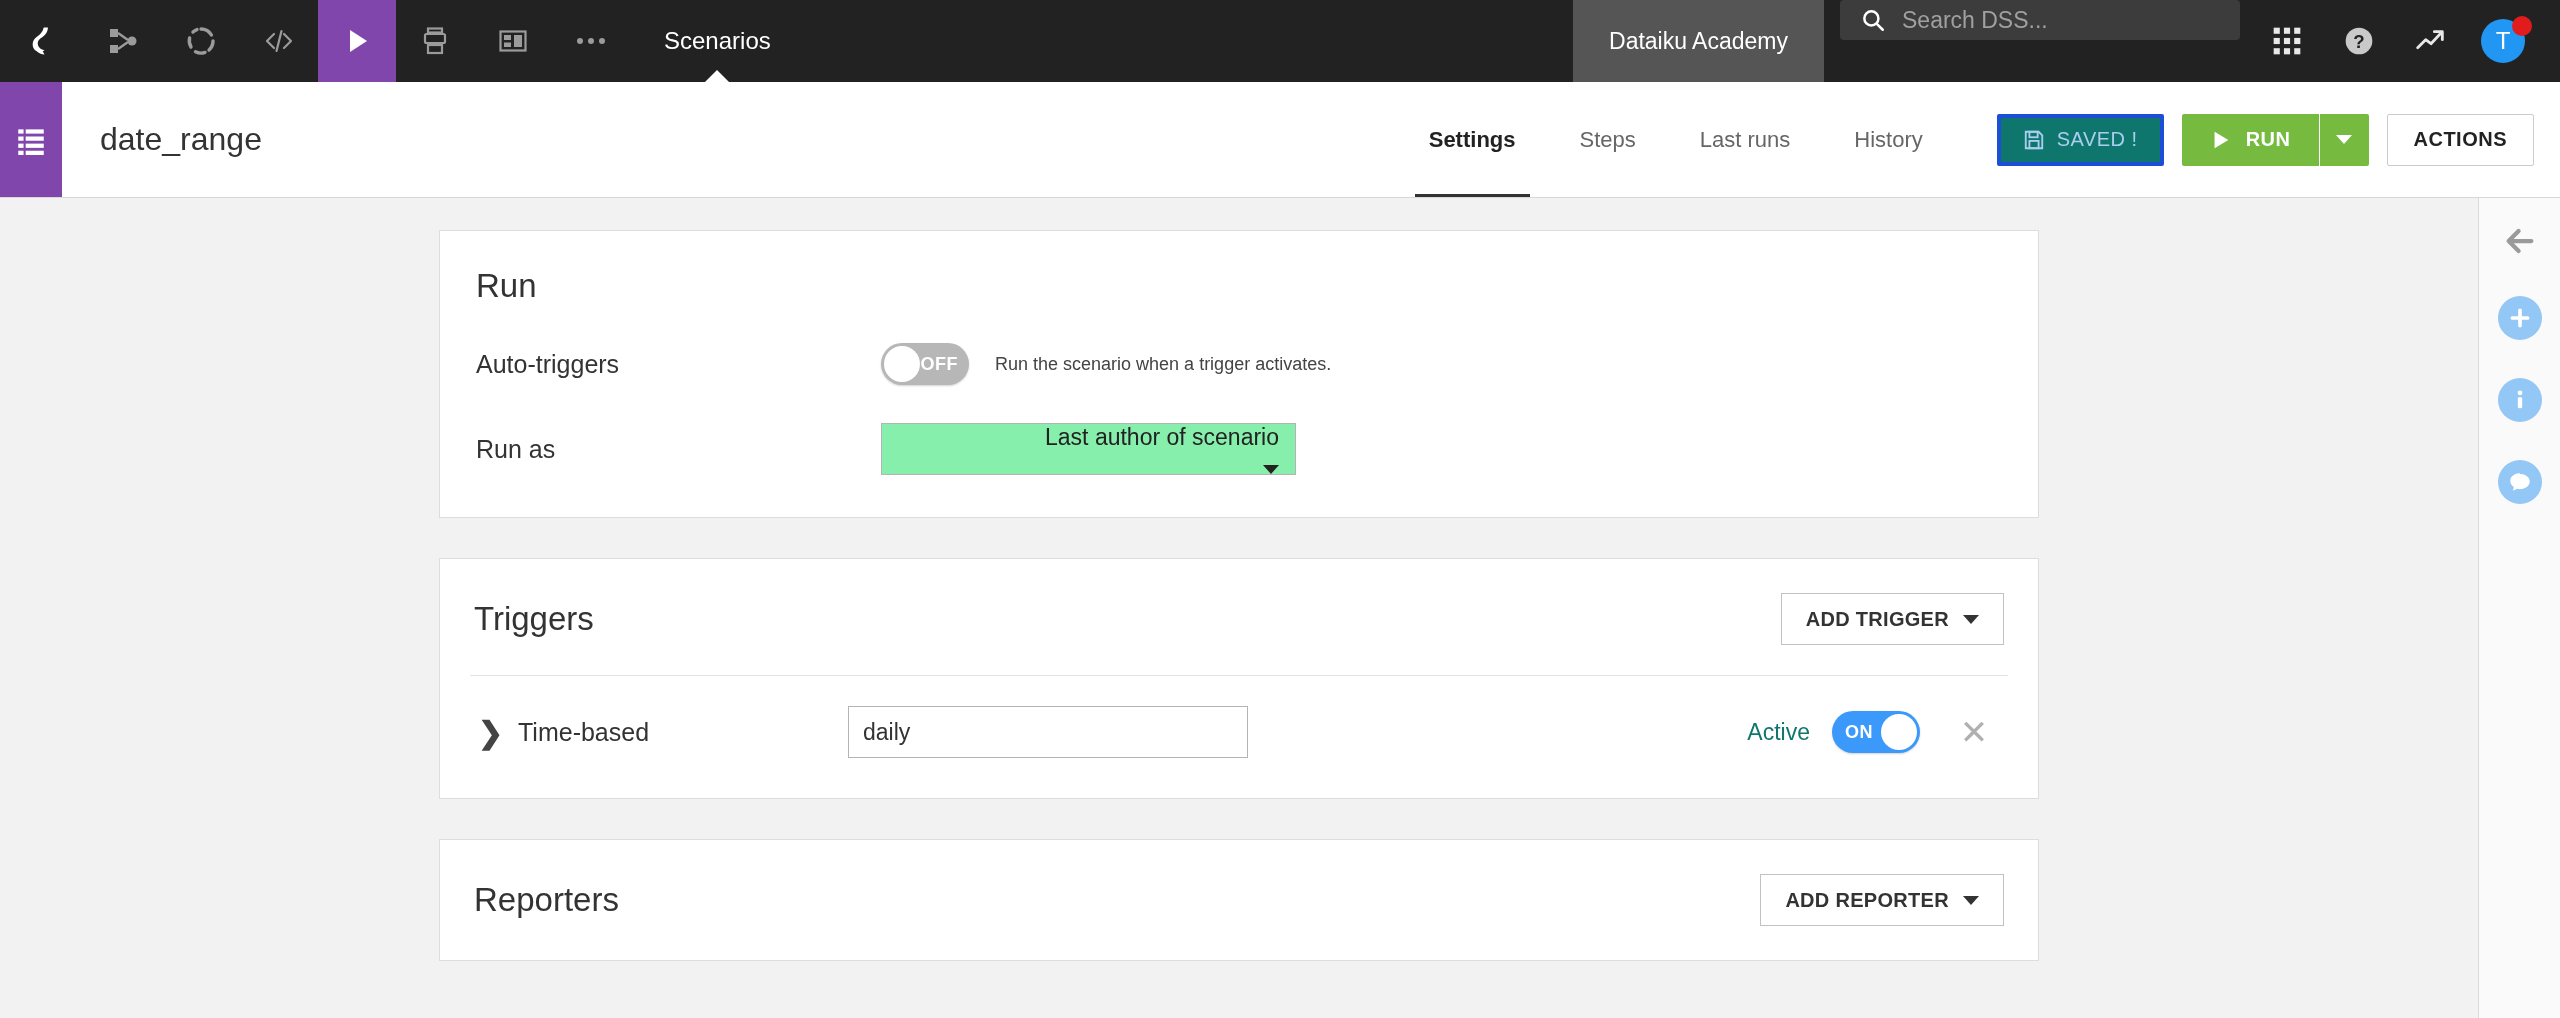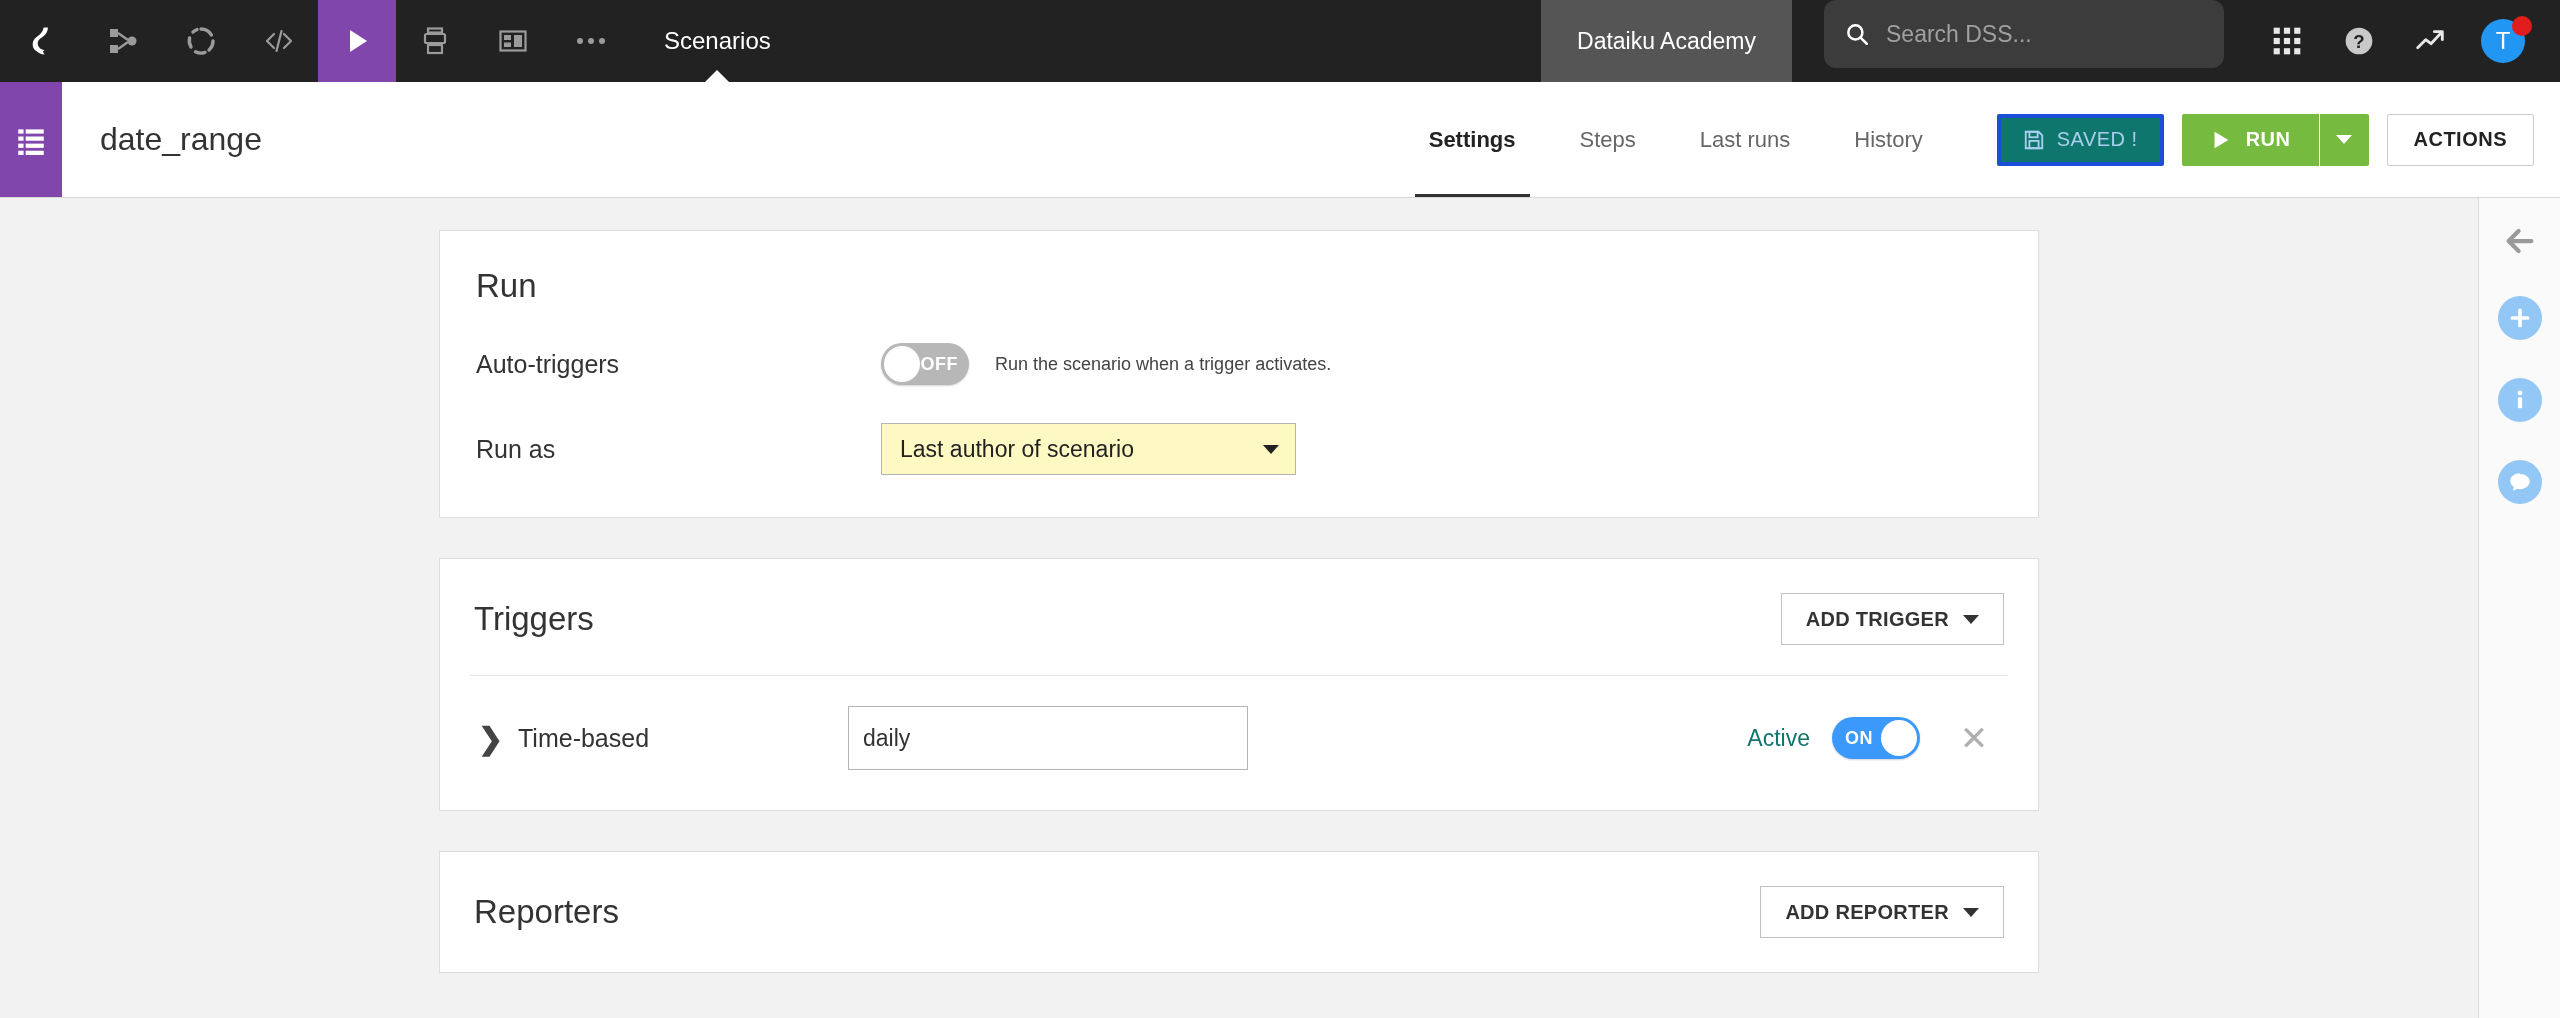--- a/index.html
+++ b/index.html
@@ -44,22 +44,22 @@
     width: 0; height: 0; border-left: 12px solid transparent;
     border-right: 12px solid transparent; border-bottom: 12px solid #fff;
   }
   .tb-spacer { flex: 1; }
 
   .tb-academy {
     background: #555555; color: #ffffff; display: flex; align-items: center;
     padding: 0 36px; font-size: 23px; white-space: nowrap; cursor: pointer;
   }
   .tb-search {
-    display: flex; align-items: center; background: #3c3c3c; border-radius: 12px;
-    height: 68px; width: 400px; margin: 0 32px; padding: 0 20px; gap: 16px;
+    display: flex; align-items: center; background: #3c3c3c; border-radius: 4px;
+    height: 40px; width: 400px; margin: 0 16px; padding: 0 20px; gap: 16px;
     cursor: text;
   }
   .tb-search svg { width: 26px; height: 26px; color: #ffffff; flex: none; }
   .tb-search span { color: #a0a0a0; font-size: 23px; }
 
   .tb-right { display: flex; align-items: center; padding-right: 26px; gap: 10px; }
   .tb-ricon {
     width: 62px; height: 62px; display: flex; align-items: center; justify-content: center;
     color: #e8e8e8; cursor: pointer;
   }
@@ -172,28 +172,28 @@
   .toggle .tlabel {
     position: absolute; right: 11px; top: 50%; transform: translateY(-50%);
     color: #ffffff; font-size: 18px; font-weight: bold; letter-spacing: .5px;
   }
   .toggle.on { background: #3b99fc; }
   .toggle.on .knob { left: auto; right: 3px; }
   .toggle.on .tlabel { right: auto; left: 13px; }
   .hint { font-size: 18px; color: #444444; margin-left: 26px; }
 
   .select {
-    width: 415px; height: 52px; border: 1px solid #b4b4b4; background: #fef9c3;
-    display: flex; align-items: center; justify-content: space-between;
-    padding: 0 16px 0 18px; font-size: 23px; color: #222222; cursor: pointer;
+    width: 415px; height: 52px; border: 1px solid #b4b4b4; background: #86efac;
+    display: flex; align-items: flex-end; justify-content: space-between;
+    padding: 0 16px 0 18px; font-size: 23px; color: #222222; cursor: pointer; flex-direction: column;
   }
   .select .caret-dn { border-top-color: #222222; }
 
   .textinput {
-    width: 400px; height: 64px; border: 1px solid #b4b4b4; background: #ffffff;
+    width: 400px; height: 52px; border: 1px solid #b4b4b4; background: #ffffff;
     display: flex; align-items: center; padding: 15px 14px; font-size: 23px;
     color: #333333; cursor: text;
   }
 
   
   .trow { display: flex; align-items: center; padding: 30px 38px 40px 38px; }
   .chev {
     width: 40px; font-size: 30px; color: #444444; cursor: pointer;
     display: flex; align-items: center; font-weight: bold;
   }

